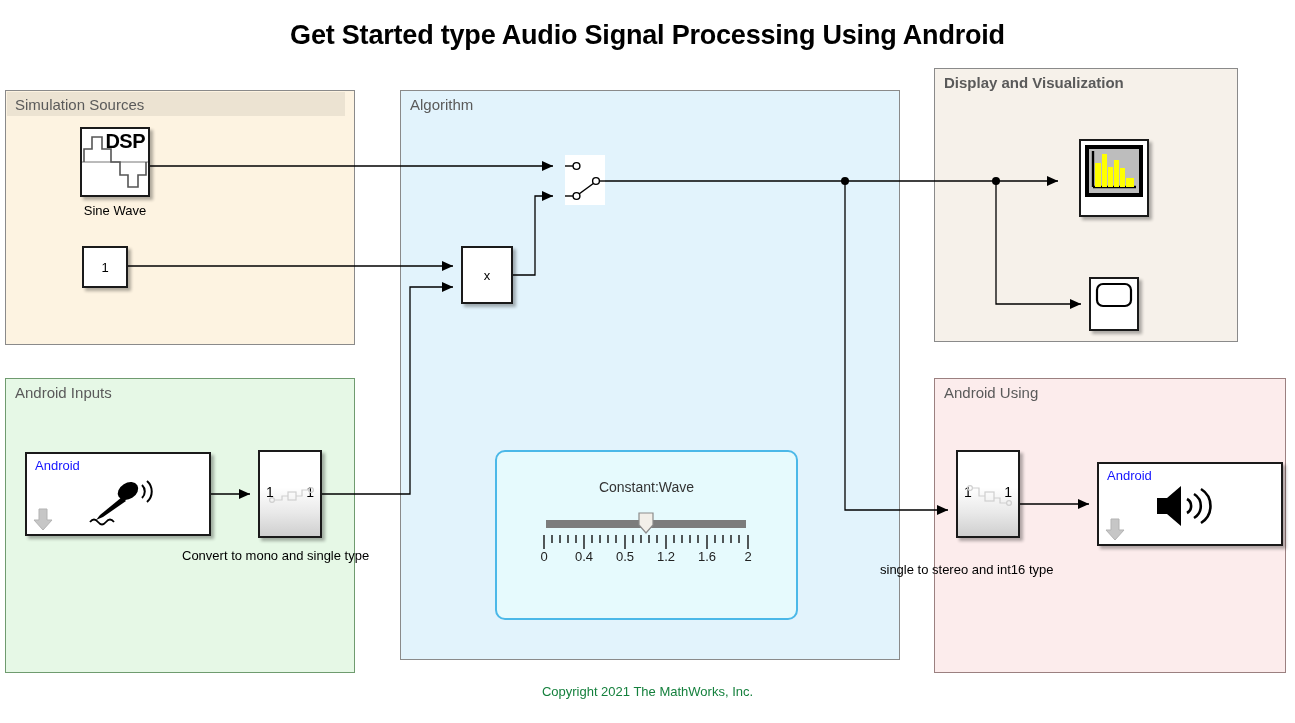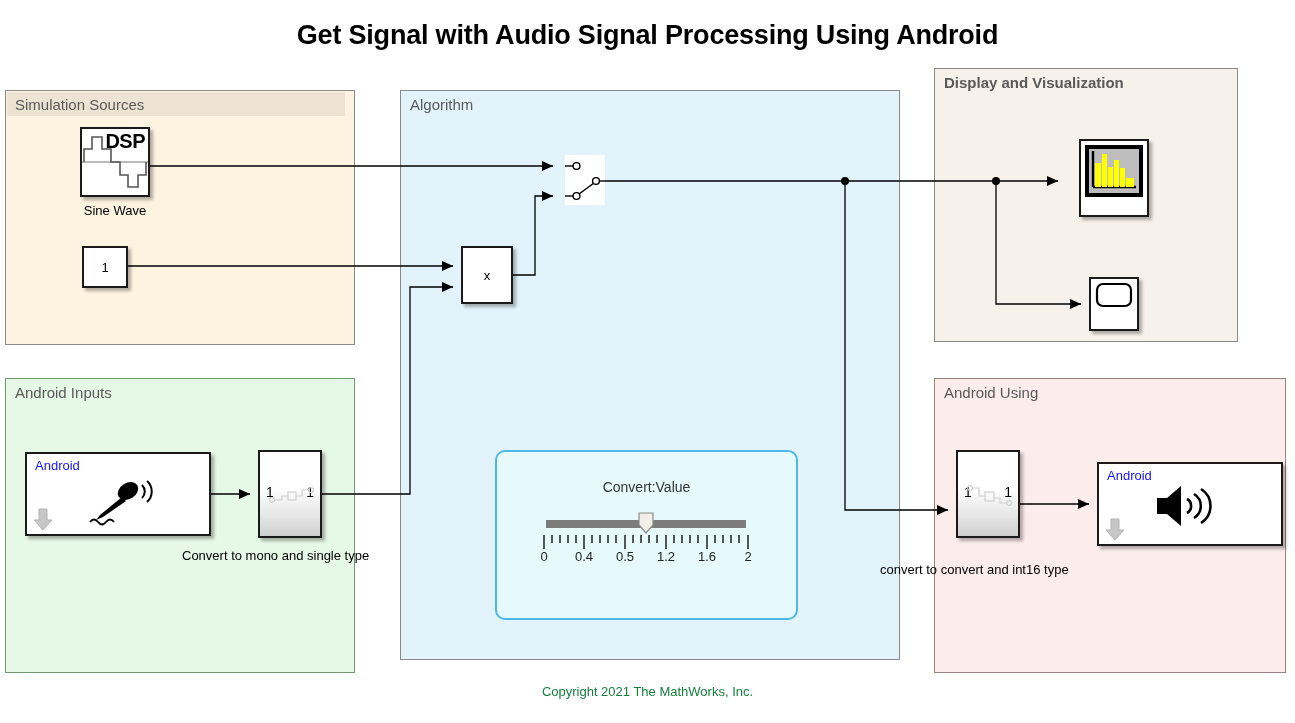--- a/index.html
+++ b/index.html
@@ -126,21 +126,21 @@
   }
 
   svg.wires{position:absolute;left:0;top:0;width:1295px;height:723px;
     pointer-events:none;overflow:visible;}
 </style>
 </head>
 <body>
 
 <div id="canvas">
 
-  <div class="title">Get Signal with Audio Signal Processing Using Android</div>
+  <div class="title">Get Started type Audio Signal Processing Using Android</div>
 
   <div class="panel" id="panel-sim">
     <div class="panel-headband"></div>
     <div class="panel-title">Simulation Sources</div>
   </div>
 
   <div class="panel" id="panel-alg">
     <div class="panel-title">Algorithm</div>
   </div>
 
@@ -255,21 +255,21 @@
     <svg width="46" height="28" viewBox="0 0 46 28" style="position:absolute;left:9px;top:30px;">
       <g stroke="#cfcfcf" stroke-width="1.2" fill="none">
         <circle cx="3" cy="6" r="2.4"></circle>
         <path d="M5,6 L12,6 L12,14 L18,14"></path>
         <rect x="18" y="10" width="9" height="9"></rect>
         <path d="M27,16 L33,16 L33,21 L40,21"></path>
         <circle cx="42" cy="21" r="2.4"></circle>
       </g>
     </svg>
   </div>
-  <div class="blk-label" id="lbl-stereo">convert to convert and int16 type</div>
+  <div class="blk-label" id="lbl-stereo">single to stereo and int16 type</div>
 
   <div class="blk" id="blk-speaker">
     <span class="android-word">Android</span>
     <svg width="70" height="46" viewBox="0 0 70 46" style="position:absolute;left:56px;top:19px;">
       <path d="M2,15 L12,15 L26,3 L26,43 L12,31 L2,31 Z" fill="#000"></path>
       <g fill="none" stroke="#000" stroke-width="2.6">
         <path d="M32,16 a8,8 0 0 1 0,14"></path>
         <path d="M39,11 a14,14 0 0 1 0,24"></path>
         <path d="M46,6 a20,20 0 0 1 0,34"></path>
       </g>
@@ -296,21 +296,21 @@
     </svg>
   </div>
 
   <div class="blk" id="blk-scope">
     <svg width="46" height="50" viewBox="0 0 46 50" style="position:absolute;left:0;top:0;">
       <rect x="6" y="5" width="34" height="22" rx="6" ry="6" fill="#fff" stroke="#000" stroke-width="2.2"></rect>
     </svg>
   </div>
 
   <div id="slider-panel">
-    <div id="slider-caption">Convert:Value</div>
+    <div id="slider-caption">Constant:Wave</div>
     <div id="slider-track"></div>
     <svg id="slider-thumb" viewBox="0 0 16 22">
       <path d="M1,1 L15,1 L15,13 L8,21 L1,13 Z" fill="#f2efe9" stroke="#8b8b8b" stroke-width="1.2"></path>
     </svg>
     <svg id="slider-ruler" viewBox="0 0 206 16">
       <g stroke="#111" stroke-width="1.4">
         <line x1="1" y1="1" x2="1" y2="15"></line>
         <line x1="9" y1="1" x2="9" y2="9"></line>
         <line x1="17" y1="1" x2="17" y2="9"></line>
         <line x1="25" y1="1" x2="25" y2="9"></line>

